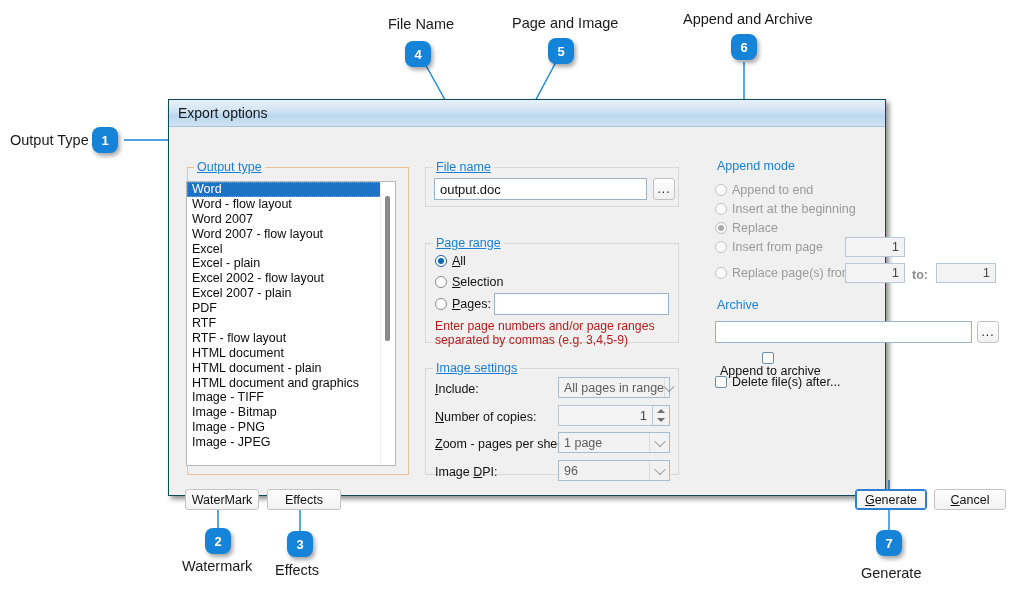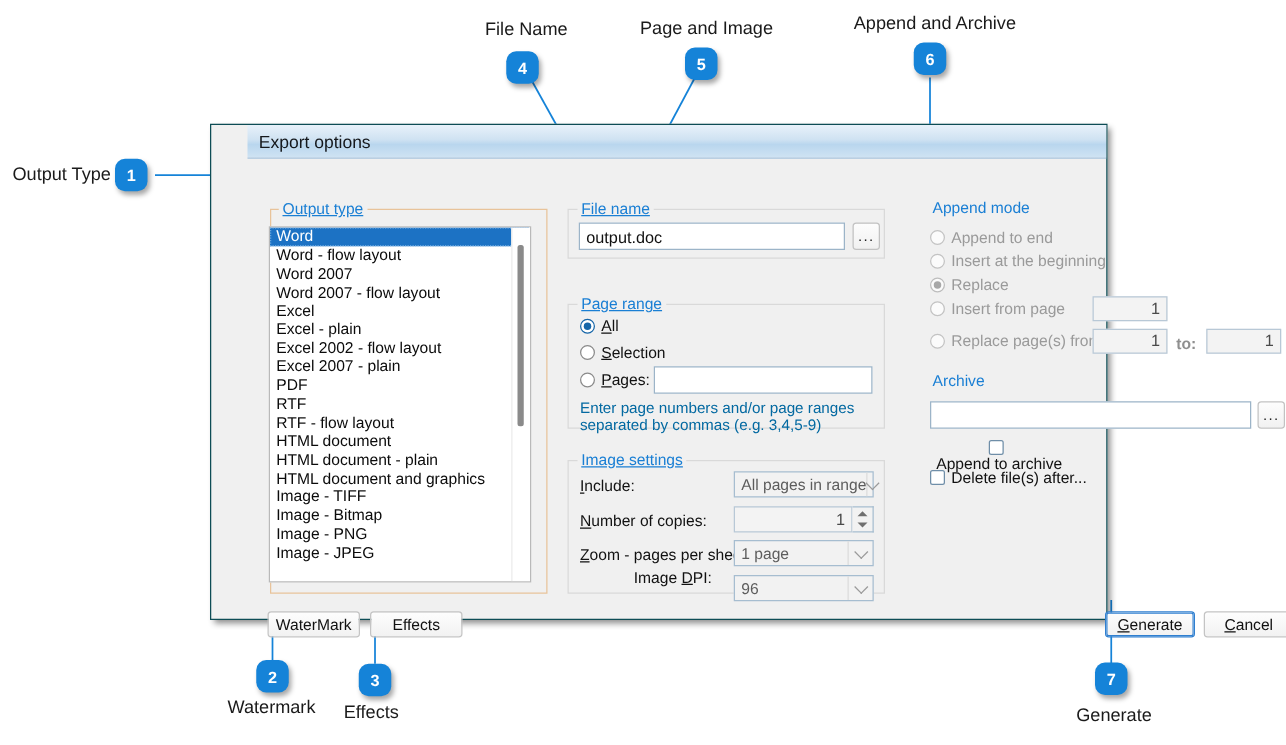--- a/index.html
+++ b/index.html
@@ -34,21 +34,20 @@
 
   
   .dialog{
     position:absolute;
     left:168px;top:99px;
     width:718px;height:397px;
     background:#f0f0f0;
     border:1px solid #0d4c55;
     box-sizing:border-box;
     box-shadow:3px 3px 5px rgba(0,0,0,0.45);
-    padding-left:29px;
   }
   .titlebar{
     height:27px;
     background:linear-gradient(to bottom,#e8f1fa 0%,#cfe2f2 45%,#b9d6ee 60%,#cfe3f3 100%);
     border-bottom:1px solid #a8c4dd;
     display:flex;align-items:center;
     padding-left:9px;
     box-sizing:border-box;
   }
   .title-text{font-size:14px;color:#15181c;}
@@ -177,21 +176,21 @@
   .stat{
     position:absolute;
     font-size:12.5px;
     color:#111;
     white-space:nowrap;
   }
   .stat.dis{color:#8f8f8f;}
   .stat u{text-decoration:underline;}
   .hint{
     position:absolute;
-    font-size:12.2px;color:#0369a1;line-height:14px;
+    font-size:12.2px;color:#b91c1c;line-height:14px;
   }
 
   
   .combo{
     position:absolute;
     background:#f2f2f2;
     border:1px solid #a6bdd0;
     box-sizing:border-box;
     display:flex;align-items:center;
   }
@@ -363,21 +362,21 @@
       </div>
 
       <div class="stat" style="left:266px;top:310px;"><u>Z</u>oom - pages per sheet:</div>
       <div class="combo" style="left:389px;top:305px;width:112px;height:21px;">
         <span class="ctext">1 page</span>
         <span class="carrow">
             <span class="chev"></span>
           </span>
       </div>
 
-      <div class="stat" style="left:266px;top:328px;margin-left:43px;">Image <u>D</u>PI:</div>
+      <div class="stat" style="left:266px;top:338px;">Image <u>D</u>PI:</div>
       <div class="combo" style="left:389px;top:333px;width:112px;height:21px;">
         <span class="ctext">96</span>
         <span class="carrow">
             <span class="chev"></span>
           </span>
       </div>
 
       <div class="grp-label" style="left:545px;top:32px;">Append mode</div>
 
       <div class="radio-row" style="left:546px;top:56px;">

